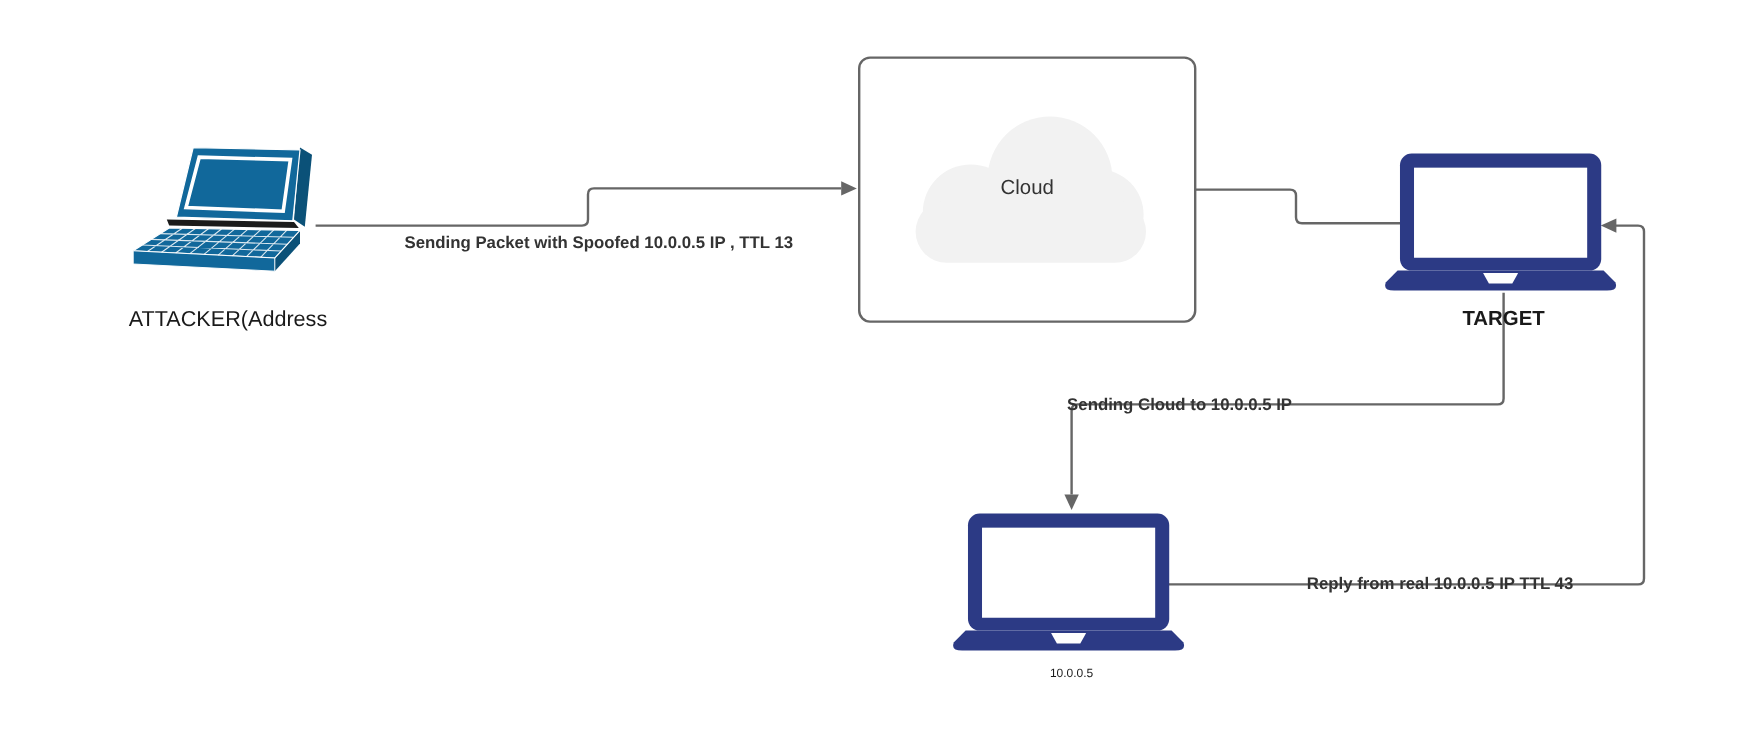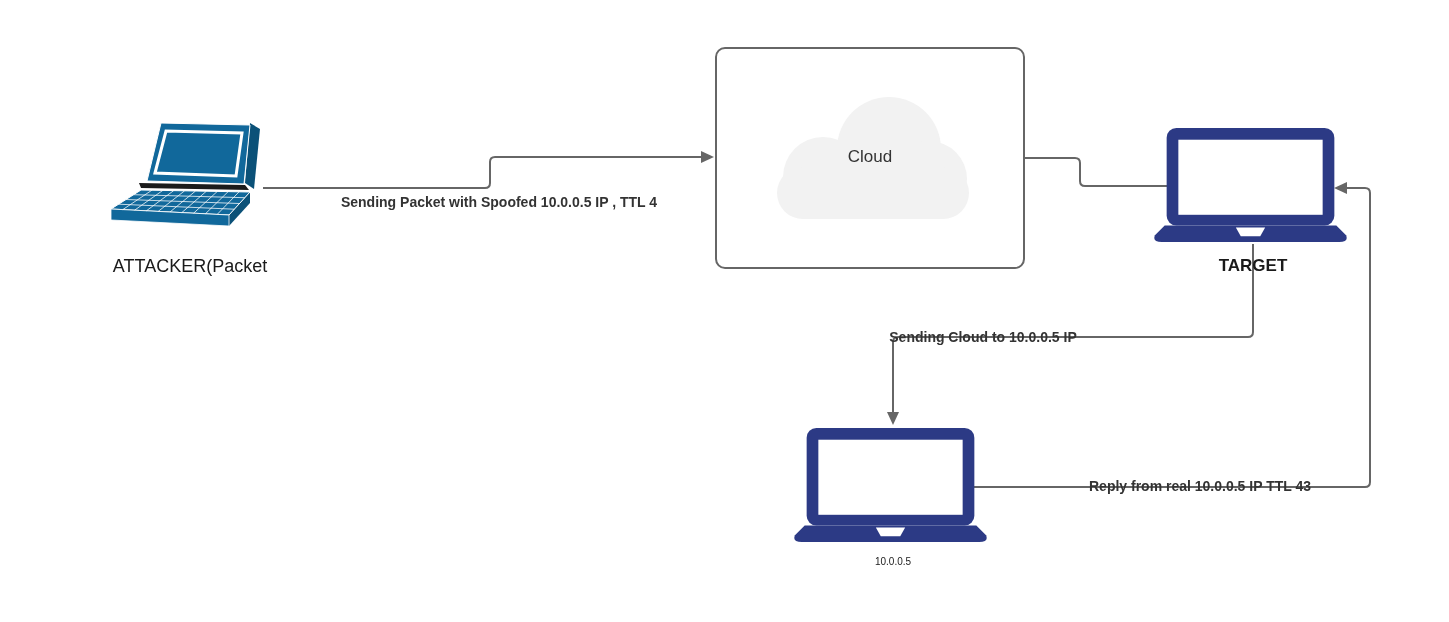--- a/index.html
+++ b/index.html
@@ -22,21 +22,20 @@
   svg.connectors path { fill: none; stroke-width: 2; }
 
   
   .cloud-box {
     position: absolute;
     left: 715px; top: 47px;
     width: 278px; height: 218px;
     border: 2px solid #666666;
     border-radius: 10px;
     background: #ffffff;
-    padding-left: 28px;
   }
   .cloud-box svg { position: absolute; left: 0; top: 0; width: 100%; height: 100%; }
   .cloud-label {
     position: absolute;
     left: 0; right: 0; top: 98px;
     text-align: center;
     font-size: 17px;
     color: #333333;
   }
 
@@ -131,26 +130,26 @@
   <svg class="abs laptop-real" viewBox="0 0 200 125">
     <g fill="#2c3a85">
       <rect x="14" y="2" width="172" height="100" rx="10"></rect>
       <path d="M12,102 H188 L198,112 Q201,119 191,119 H9 Q-1,119 2,112 Z"></path>
     </g>
     <rect x="26" y="14" width="148" height="77" fill="#ffffff"></rect>
     <path d="M85,104 H115 L110,113 H90 Z" fill="#ffffff"></path>
   </svg>
 
   <div class="node-label attacker-label">
-    <div>ATTACKER(Packet</div>
+    <div>ATTACKER(Address</div>
   </div>
 
   <div class="node-label target-label">TARGET</div>
 
   <div class="node-label real-label">10.0.0.5</div>
 
-  <div class="edge-label edge-label-1">Sending Packet with Spoofed 10.0.0.5 IP , TTL 4</div>
+  <div class="edge-label edge-label-1">Sending Packet with Spoofed 10.0.0.5 IP , TTL 13</div>
 
   <div class="edge-label edge-label-2">Sending Cloud to 10.0.0.5 IP</div>
 
   <div class="edge-label edge-label-3">Reply from real 10.0.0.5 IP TTL 43</div>
 
 </div>
 
 </body></html>

